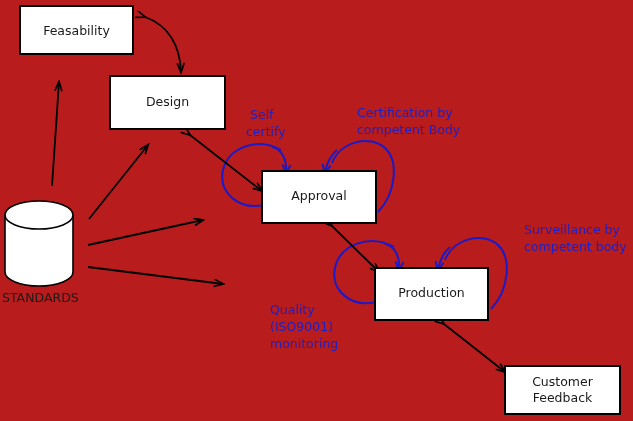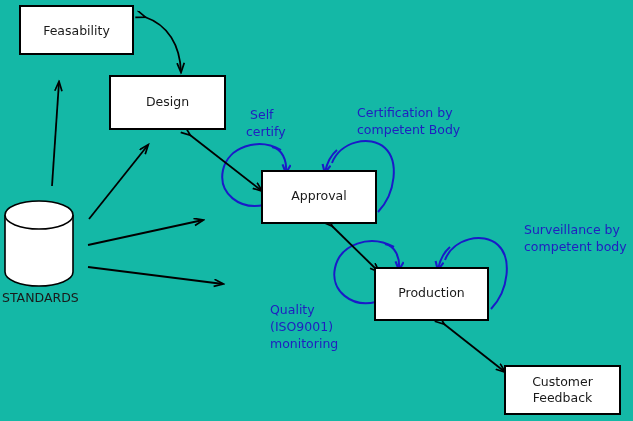--- a/index.html
+++ b/index.html
@@ -7,21 +7,21 @@
     padding: 0;
     background: #ffffff;
   }
   body {
     font-family: "DejaVu Sans", sans-serif;
   }
   #canvas {
     position: relative;
     width: 633px;
     height: 421px;
-    background: #14b8a6;
+    background: #b91c1c;
     overflow: hidden;
   }
   #canvas svg {
     position: absolute;
     top: 0;
     left: 0;
     width: 633px;
     height: 421px;
   }
   .box-label {

